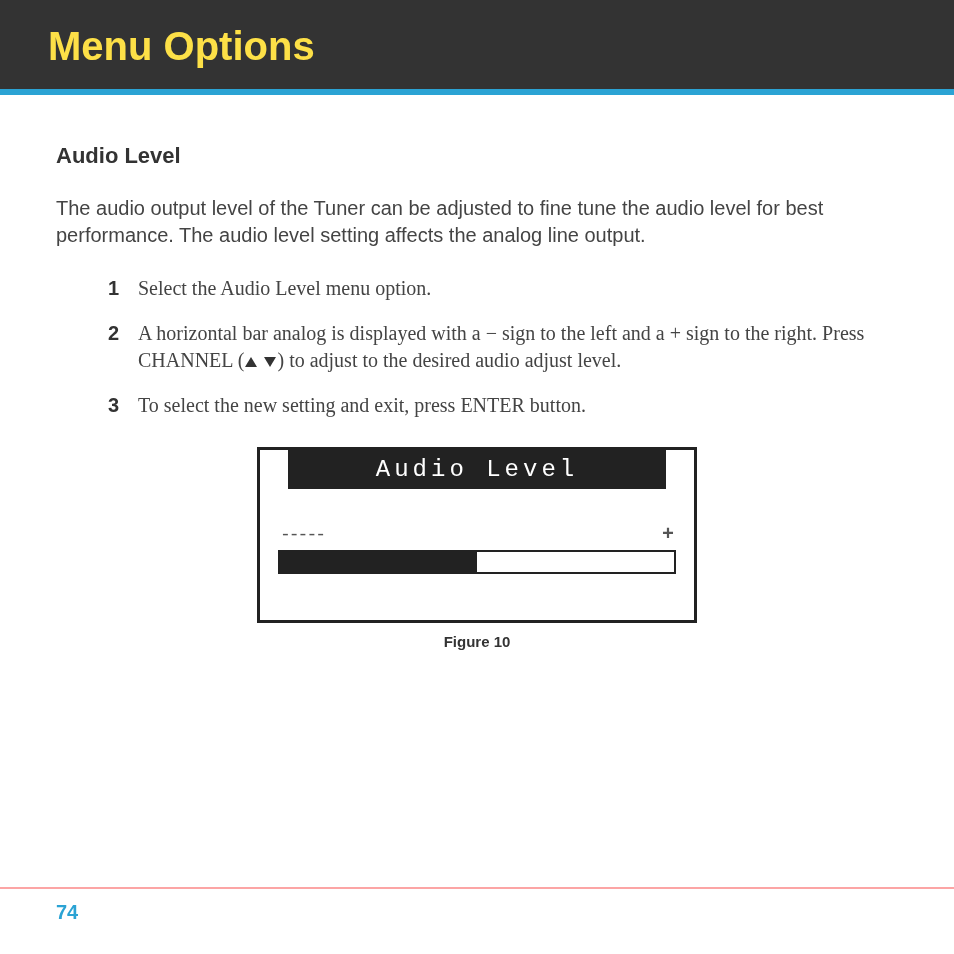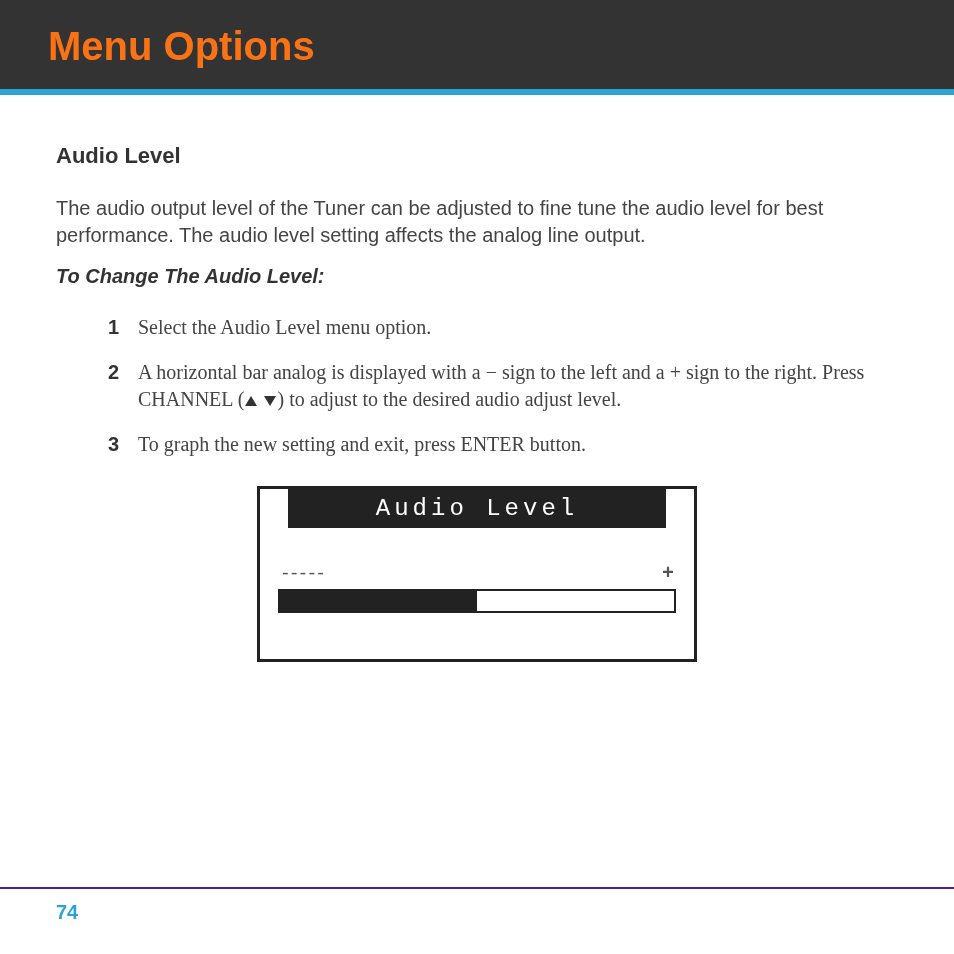--- a/index.html
+++ b/index.html
@@ -14,38 +14,38 @@
       background: #ffffff;
       color: #333333;
       position: relative;
     }
     .header-bar {
       background: #333333;
       padding: 24px 48px 20px 48px;
       border-bottom: 6px solid #2ba3d4;
     }
     .page-title {
-      color: #f97316;
+      color: #fde047;
       font-size: 40px;
       font-weight: bold;
     }
     .content {
       padding: 48px 56px 20px 56px;
     }
     .section-heading {
       font-size: 22px;
       font-weight: bold;
       color: #333333;
       margin-bottom: 26px;
     }
     .intro-text {
       font-size: 20px;
       color: #444444;
       line-height: 1.35;
-      margin-bottom: 16px;
+      margin-bottom: 26px;
     }
     .subheading {
       font-size: 20px;
       font-weight: bold;
       font-style: italic;
       color: #333333;
       margin-bottom: 26px;
     }
     .steps {
       list-style: none;
@@ -148,73 +148,73 @@
       font-size: 15px;
       font-weight: bold;
       color: #333333;
       margin-top: 10px;
     }
     .footer {
       position: absolute;
       bottom: 0;
       left: 0;
       right: 0;
-      border-top: 2px solid #4c1d95;
+      border-top: 2px solid #fca5a5;
       padding: 12px 56px 30px 56px;
     }
     .page-number {
       color: #2ba3d4;
       font-size: 20px;
       font-weight: bold;
     }
   </style>
 </head>
 <body>
 
 <div class="header-bar">
   <h1 class="page-title">Menu Options</h1>
 </div>
 
 <div class="content">
   <h2 class="section-heading">Audio Level</h2>
 
   <p class="intro-text">The audio output level of the Tuner can be adjusted to fine tune the audio level for best performance. The audio level setting affects the analog line output.</p>
 
-  <p class="subheading">To Change The Audio Level:</p>
 
   <ol class="steps">
     <li class="step-item">
       <span class="step-number">1</span>
       <span class="step-text">Select the Audio Level menu option.</span>
     </li>
     <li class="step-item">
       <span class="step-number">2</span>
       <span class="step-text">
         <span>A horizontal bar analog is displayed with a − sign to the left and a + sign to the right. Press CHANNEL (</span><span class="arrow-up"></span> <span class="arrow-down"></span><span>) to adjust to the desired audio adjust level.</span>
       </span>
     </li>
     <li class="step-item">
       <span class="step-number">3</span>
-      <span class="step-text">To graph the new setting and exit, press ENTER button.</span>
+      <span class="step-text">To select the new setting and exit, press ENTER button.</span>
     </li>
   </ol>
 
   <div class="figure-container">
     <div class="lcd-screen">
       <div class="lcd-title-bar">
         <span class="lcd-title">Audio Level</span>
       </div>
       <div class="lcd-body">
         <div class="lcd-controls">
           <span class="lcd-minus">-----</span>
           <span class="lcd-plus">+</span>
         </div>
         <div class="lcd-bar-track">
           <div class="lcd-bar-fill" style="width:50%"></div>
         </div>
       </div>
     </div>
+    <div class="figure-caption">Figure 10</div>
   </div>
 </div>
 
 <div class="footer">
   <span class="page-number">74</span>
 </div>
 
 </body></html>

